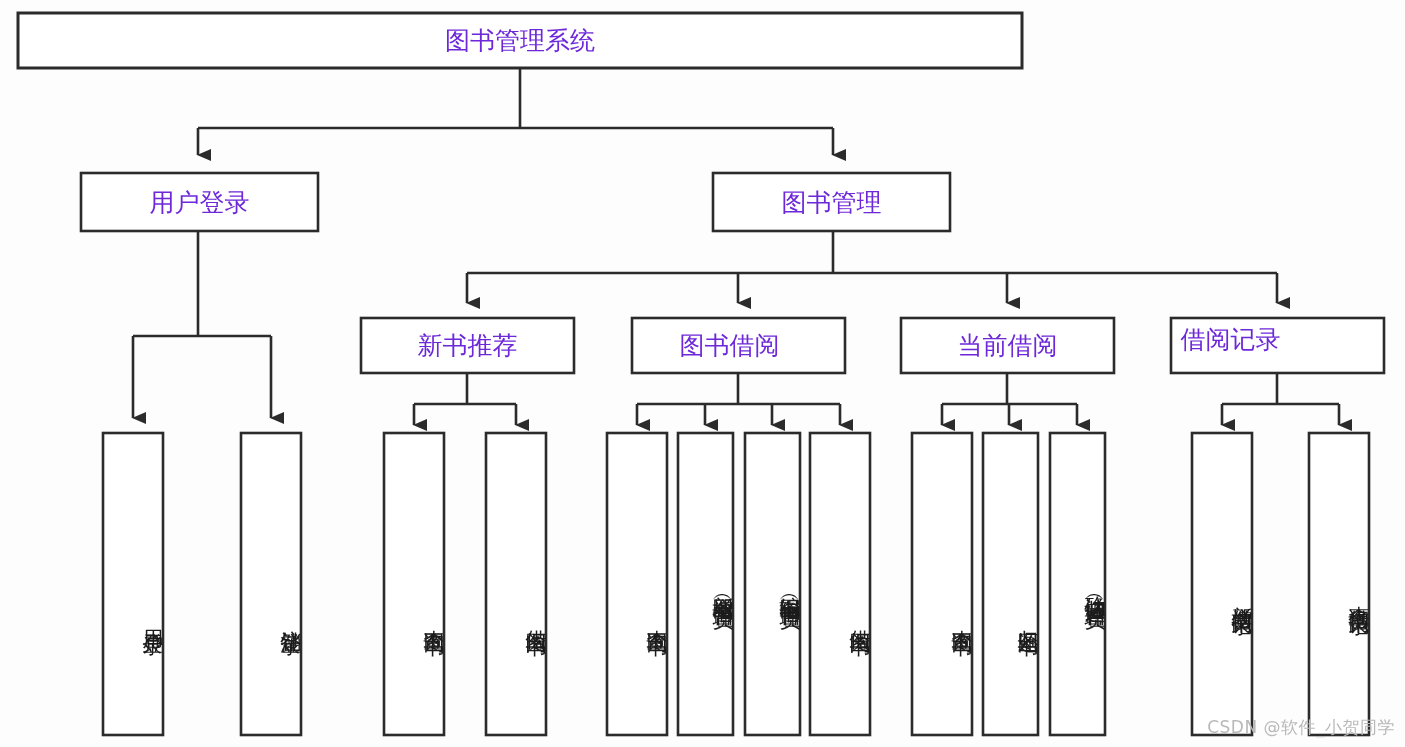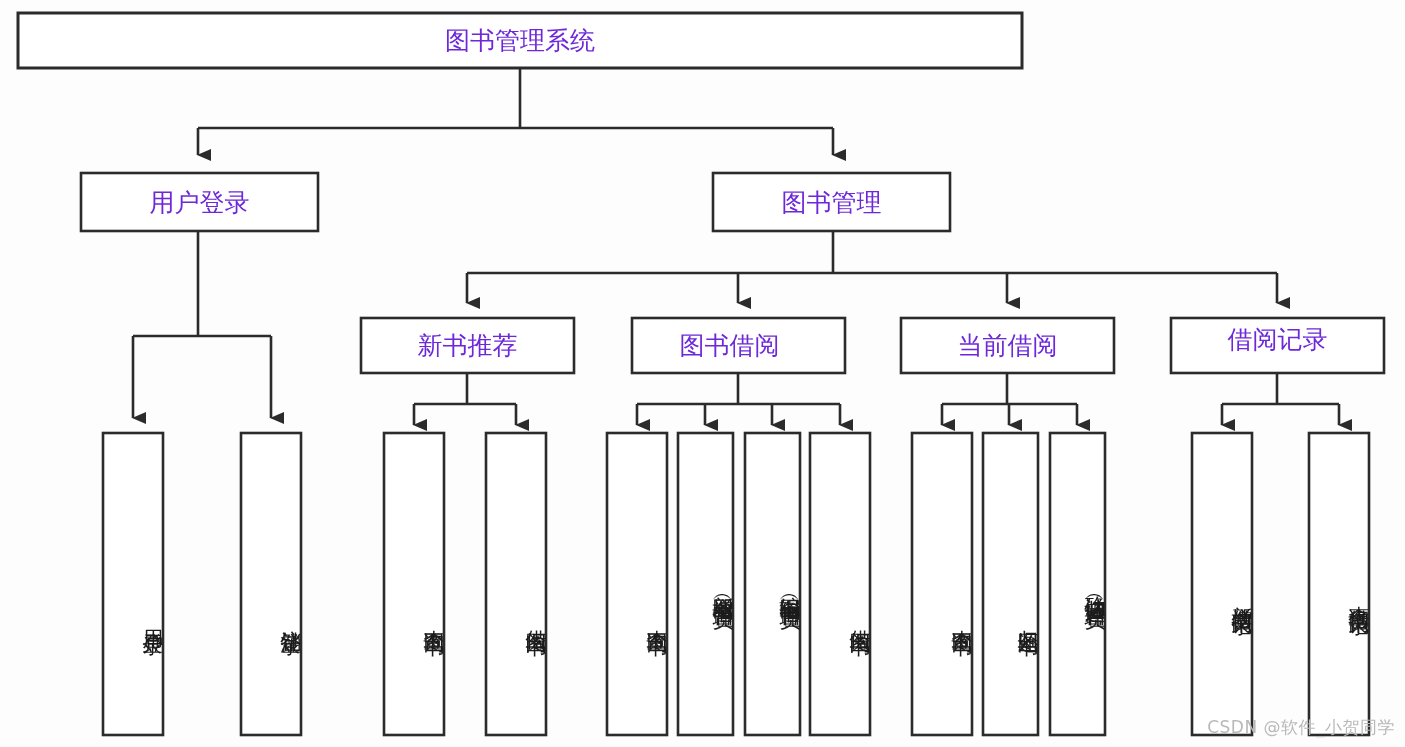--- a/index.html
+++ b/index.html
@@ -160,21 +160,21 @@
   </svg>
 
   <div class="htext-wrap" style="left:18px; top:13px; width:1004px; height:55px;">图书管理系统</div>
 
   <div class="htext-wrap" style="left:81px; top:173px; width:237px; height:58px;">用户登录</div>
   <div class="htext-wrap" style="left:713px; top:173px; width:237px; height:58px;">图书管理</div>
 
   <div class="htext-wrap" style="left:361px; top:318px; width:213px; height:55px;border-radius:17px;">新书推荐</div>
   <div class="htext-wrap" style="left:624px; top:318px; width:211px; height:55px;">图书借阅</div>
   <div class="htext-wrap" style="left:901px; top:318px; width:213px; height:55px;text-align:center;">当前借阅</div>
-  <div class="htext-wrap" style="left:1171px; top:318px; width:213px; height:42px;">借阅记录</div>
+  <div class="htext-wrap" style="left:1124px; top:318px; width:213px; height:42px;">借阅记录</div>
 
   <div class="vtext-wrap" style="left:103px; top:498px; width:60px; height:237px;">用户登录</div>
   <div class="vtext-wrap" style="left:241px; top:498px; width:60px; height:237px;">注销登录</div>
 
   <div class="vtext-wrap" style="left:384px; top:498px; width:60px; height:237px;">查询图书</div>
   <div class="vtext-wrap" style="left:486px; top:498px; width:60px; height:237px;">借阅图书</div>
 
   <div class="vtext-wrap" style="left:607px; top:498px; width:60px; height:237px;">查询图书</div>
   <div class="vtext-wrap" style="left:678px; top:440px; width:55px; height:295px;">新增图书（管理员）</div>
   <div class="vtext-wrap" style="left:745px; top:440px; width:55px; height:295px;">编辑图书（管理员）</div>

